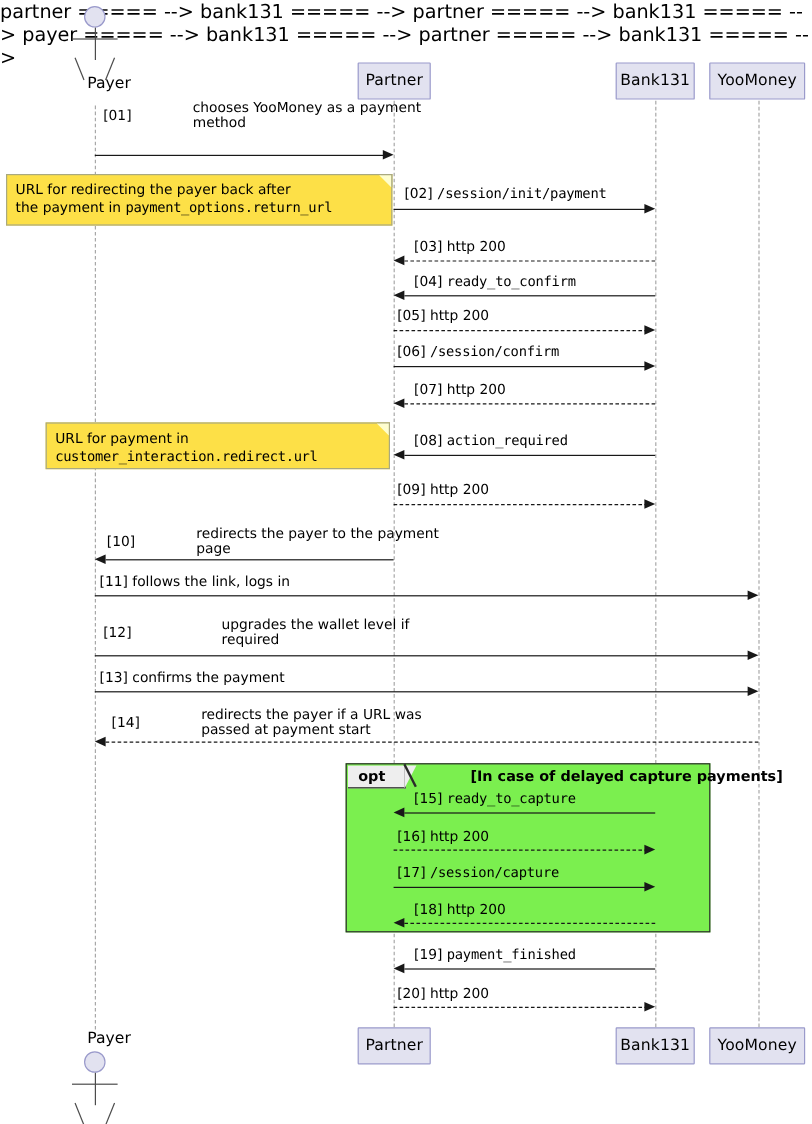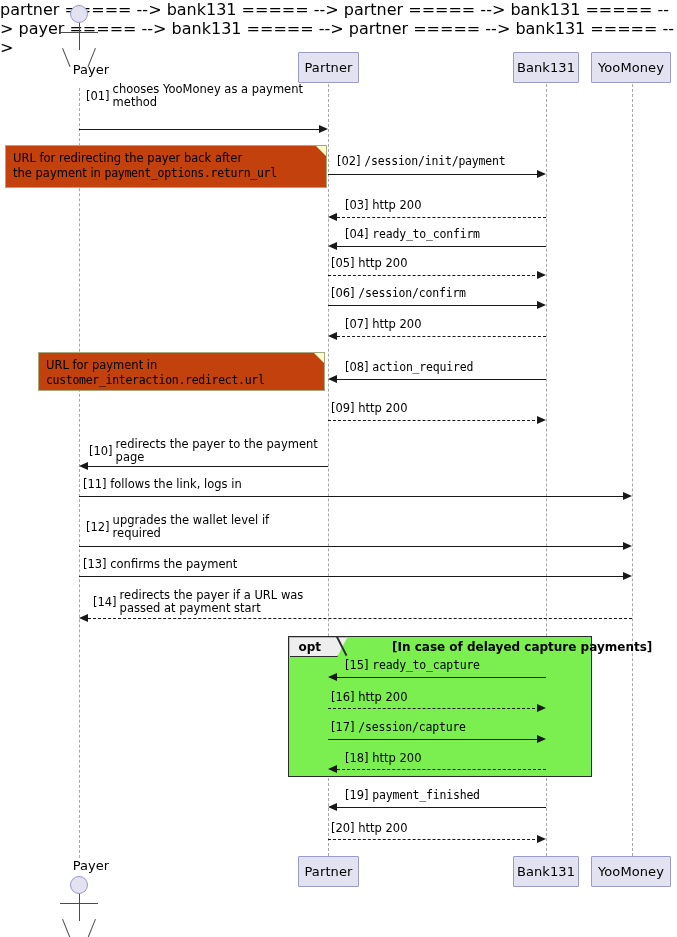--- a/index.html
+++ b/index.html
@@ -96,25 +96,26 @@
     display: flex;
     align-items: flex-start;
   }
   .msg-label.two-line .seq {
     align-self: center;
     padding-right: 3px;
   }
   .msg-label.two-line .body {
     display: block;
     line-height: 13px;
+    margin-left: 48px;
   }
   .note {
     position: absolute;
     box-sizing: border-box;
-    background: #c2410c;
+    background: #fde047;
     border: 1px solid #A9A980;
     font-size: 11.5px;
     color: #000000;
     padding: 5px 7px 4px 7px;
     line-height: 15px;
   }
   .note .fold {
     position: absolute;
     top: -1px;
     right: -1px;
@@ -294,21 +295,21 @@
 
   
   <div class="msg-label" style="left:83px; top:478px;">
     <span class="seq">[11]</span>
     <span>follows the link, logs in</span>
   </div>
   <div class="msg-line" style="left:79px; top:496px; width:547px;"></div>
   <div class="arrow-head right" style="left:623px; top:492px;"></div>
 
   
-  <div class="msg-label two-line" style="left:86px; top:514px;">
+  <div class="msg-label two-line" style="left:86px; top:514px;gap:24px;">
     <span class="seq">[12]</span>
     <span class="body">
       <span>upgrades the wallet level if</span><br>
       <span>required</span>
     </span>
   </div>
   <div class="msg-line" style="left:79px; top:546px; width:547px;"></div>
   <div class="arrow-head right" style="left:623px; top:542px;"></div>
 
   

